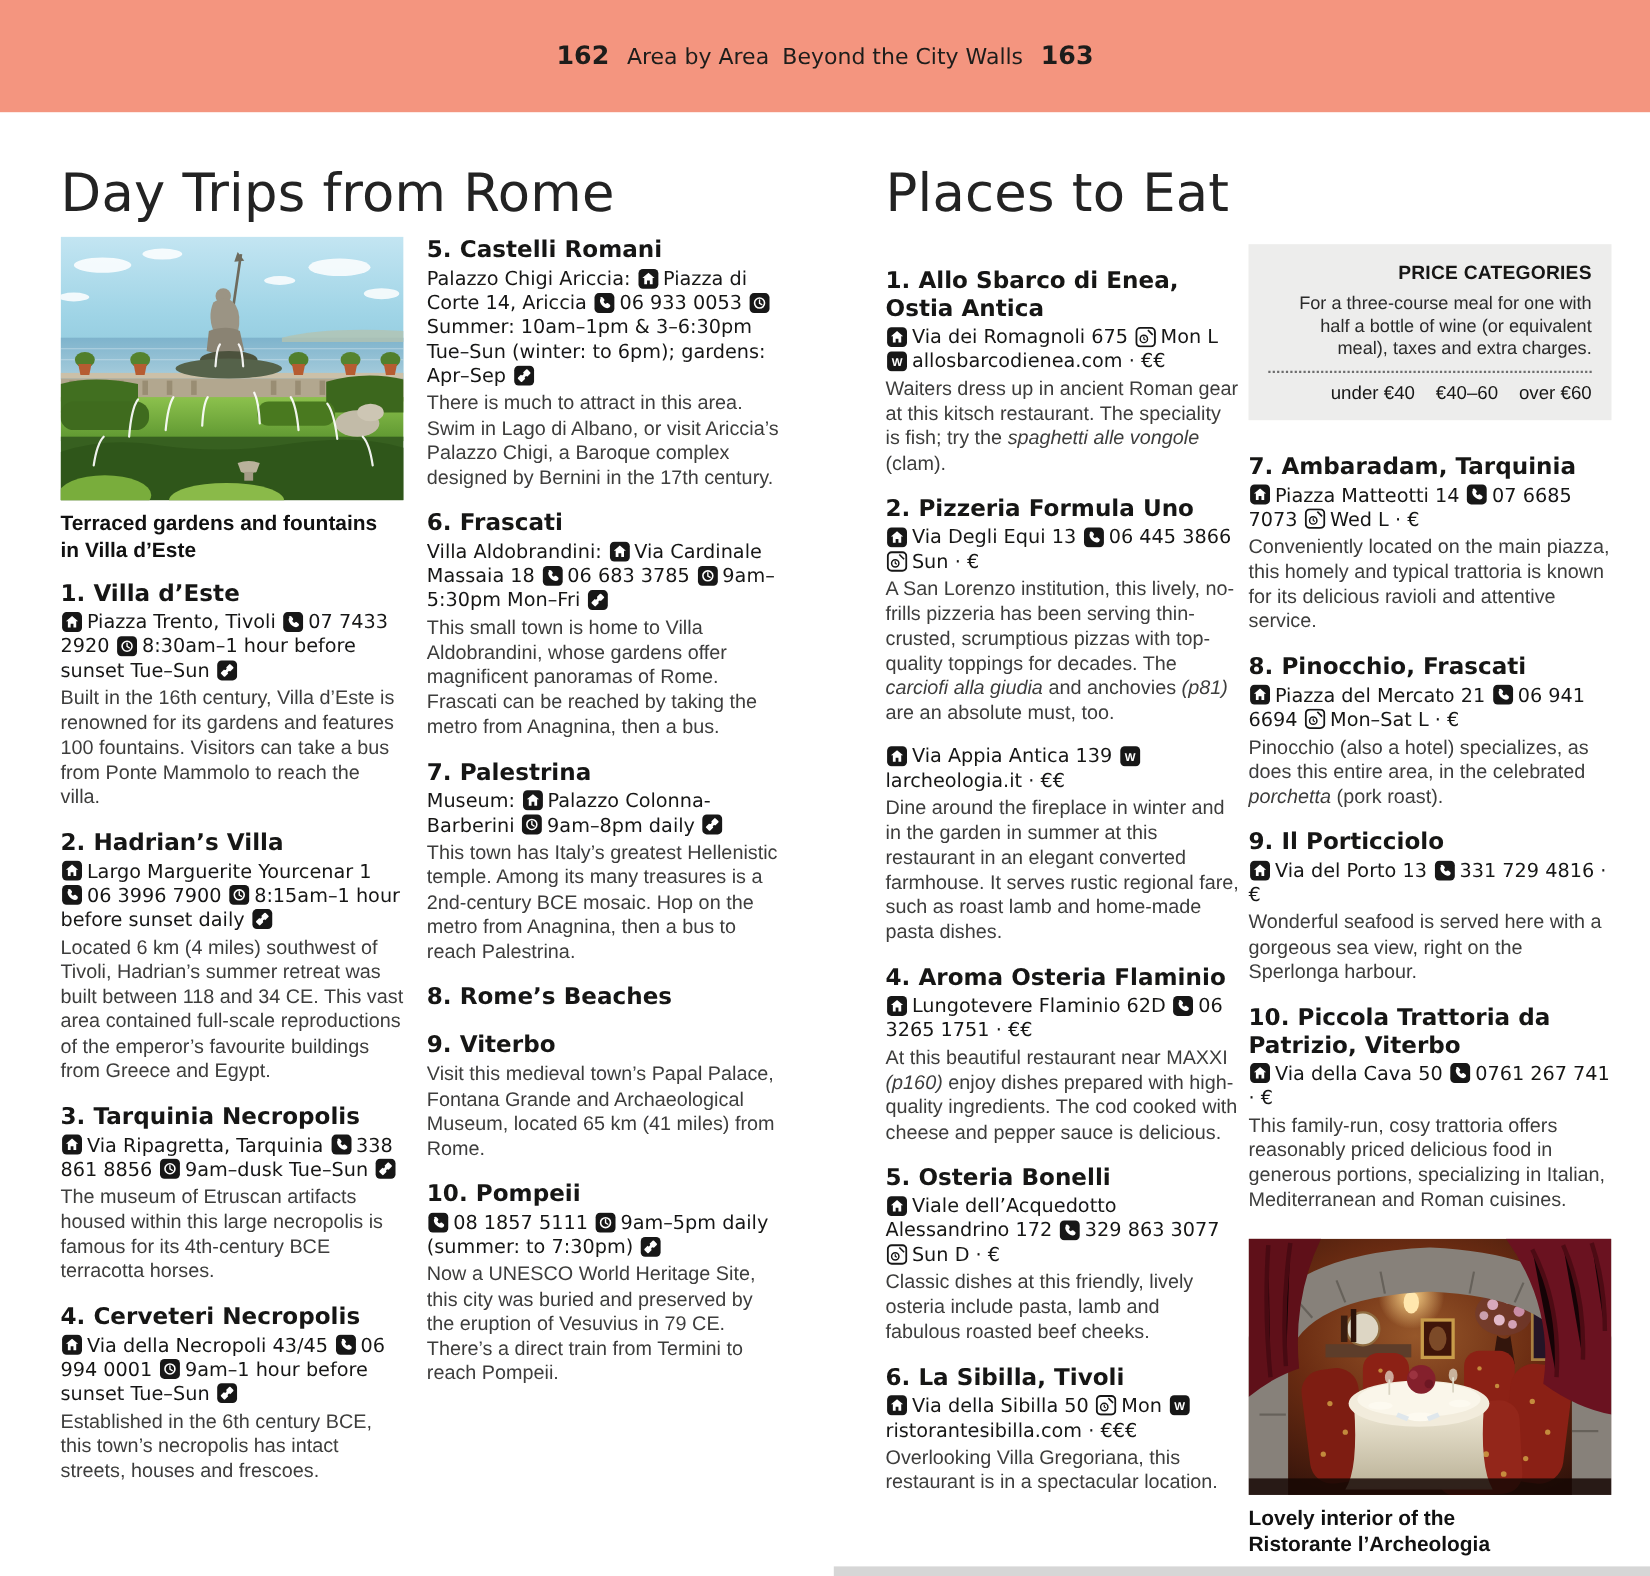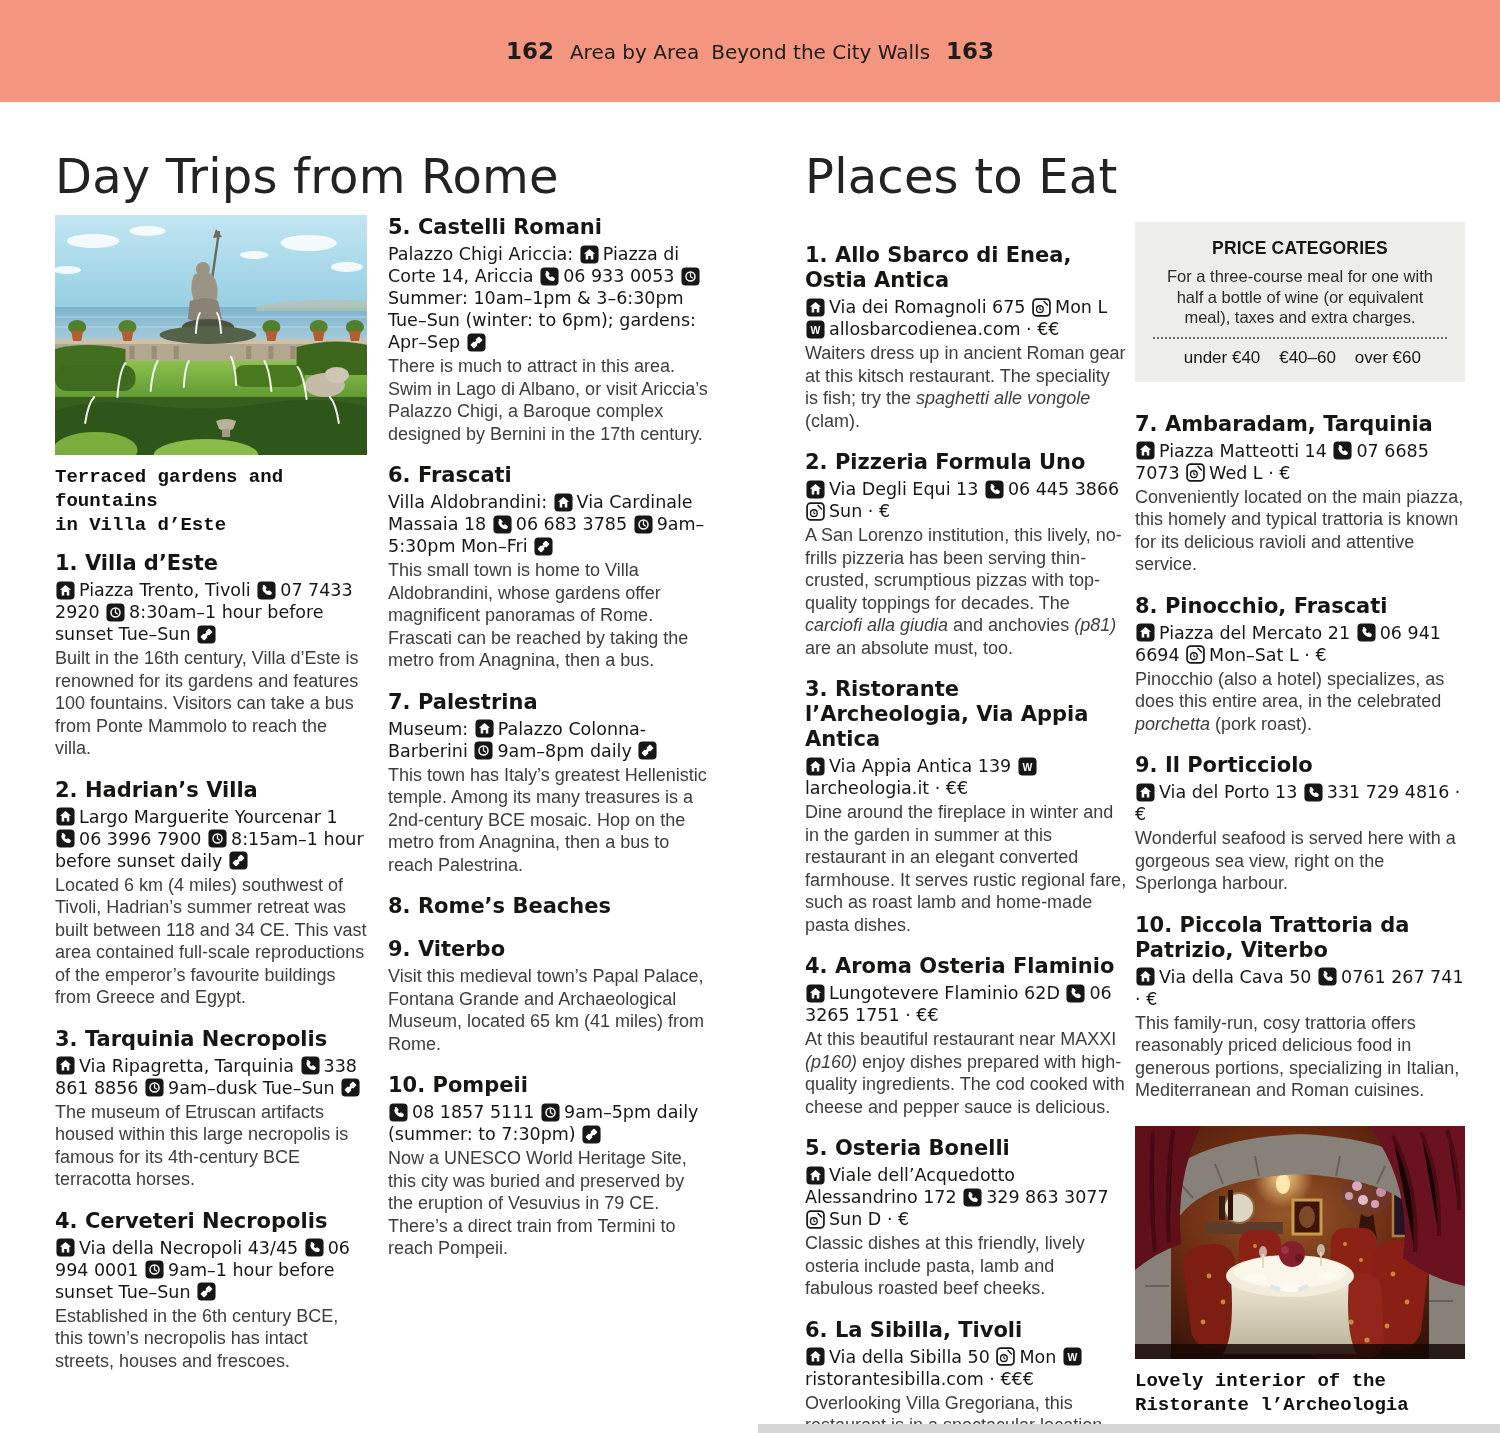--- a/index.html
+++ b/index.html
@@ -34,25 +34,25 @@
   .e-body{font-size:18px;line-height:22.5px;margin:0;color:#3d3d3c;}
   .it{font-style:italic;}
   .bd{font-weight:bold;}
   .ic{display:inline-block;width:19px;height:19px;vertical-align:-3.5px;margin:0 4px 0 1px;}
   .ic svg{width:100%;height:100%;display:block;}
   
   .photo{width:100%;position:relative;overflow:hidden;margin:0;padding:0;}
   #photo1{height:240px;}
   #photo2{height:233px;margin-top:24px;}
   .photo svg{display:block;width:100%;height:100%;}
-  .caption{font-family:Liberation Mono, monospace;font-weight:bold;font-size:19px;
+  .caption{font-family:Liberation Sans, sans-serif;font-weight:bold;font-size:19px;
            line-height:24px;margin:10px 0 0;color:#111;white-space:pre-line;}
   
   .pricebox{background:#ededec;margin:7px 0 30px;padding:16px 18px 14px;
-            box-sizing:border-box;text-align:center;}
+            box-sizing:border-box;text-align:right;}
   .pb-title{font-family:"Liberation Sans",sans-serif;font-weight:bold;font-size:17.5px;
             letter-spacing:.2px;margin:0 0 7px;color:#161615;}
   .pb-body{font-size:16.5px;line-height:20.5px;margin:0;color:#2a2a2a;}
   .pb-divider{border-top:2px dotted #6d6d6d;margin:9px 0 9px;height:0;}
   .pb-line{font-size:17px;margin:0;color:#161615;white-space:pre;}
   
   .edge{position:absolute;left:758px;right:0;bottom:0;height:9px;background:#d6d6d6;}
 </style>
 </head>
 <body>
@@ -385,21 +385,20 @@
                 <path d="M6.1 5.3c1-1 2.2-1 2.9-.1l1.2 1.5c.5.6.4 1.5-.2 2.1l-.5.5c.4.9 1.2 1.7 2.1 2.1l.5-.5c.6-.6 1.5-.7 2.1-.2l1.5 1.2c.9.7.9 1.9-.1 2.9-1.6 1.6-4.7.7-7.1-1.7-2.4-2.4-3.3-5.5-1.7-7.1z" fill="#fff"></path>
               </svg></span><span>06 445 3866 </span><span class="ic"><svg viewBox="0 0 21 21">
                 <rect x="1.2" y="1.2" width="18.6" height="18.6" rx="4" fill="#fff" stroke="#171717" stroke-width="1.9"></rect>
                 <path d="M12.8 3.4 L17.6 8.2" stroke="#171717" stroke-width="1.7"></path>
                 <circle cx="8.7" cy="12.3" r="3.7" fill="none" stroke="#171717" stroke-width="1.5"></circle>
                 <path d="M8.7 10.1 v2.2 l1.6 1" stroke="#171717" stroke-width="1.2" fill="none"></path>
               </svg></span><span>Sun · €</span></p>
           <p class="e-body"><span>A San Lorenzo institution, this lively, no-frills pizzeria has been serving thin-crusted, scrumptious pizzas with top-quality toppings for decades. The </span><span class="it">carciofi alla giudia</span><span> and anchovies </span><span class="it">(p81)</span><span> are an absolute must, too.</span></p>
         </article>
         <article class="entry">
-          <h3 class="e-title">3. Ristorante l’Archeologia, Via Appia Antica</h3>
           <p class="e-details"><span class="ic"><svg viewBox="0 0 21 21">
                 <rect x="0.5" y="0.5" width="20" height="20" rx="4.5" fill="#171717"></rect>
                 <path d="M10.5 4.4 L16.6 9.6 H14.7 V16 H11.9 V12.1 H9.1 V16 H6.3 V9.6 H4.4 Z" fill="#fff"></path>
               </svg></span><span>Via Appia Antica 139 </span><span class="ic"><svg viewBox="0 0 21 21">
                 <rect x="0.5" y="0.5" width="20" height="20" rx="4.5" fill="#171717"></rect>
                 <text x="10.5" y="15" text-anchor="middle" font-family="Liberation Sans, sans-serif" font-size="11.5" font-weight="bold" fill="#fff">W</text>
               </svg></span><span>larcheologia.it · €€</span></p>
           <p class="e-body"><span>Dine around the fireplace in winter and in the garden in summer at this restaurant in an elegant converted farmhouse. It serves rustic regional fare, such as roast lamb and home-made pasta dishes.</span></p>
         </article>
         <article class="entry">

